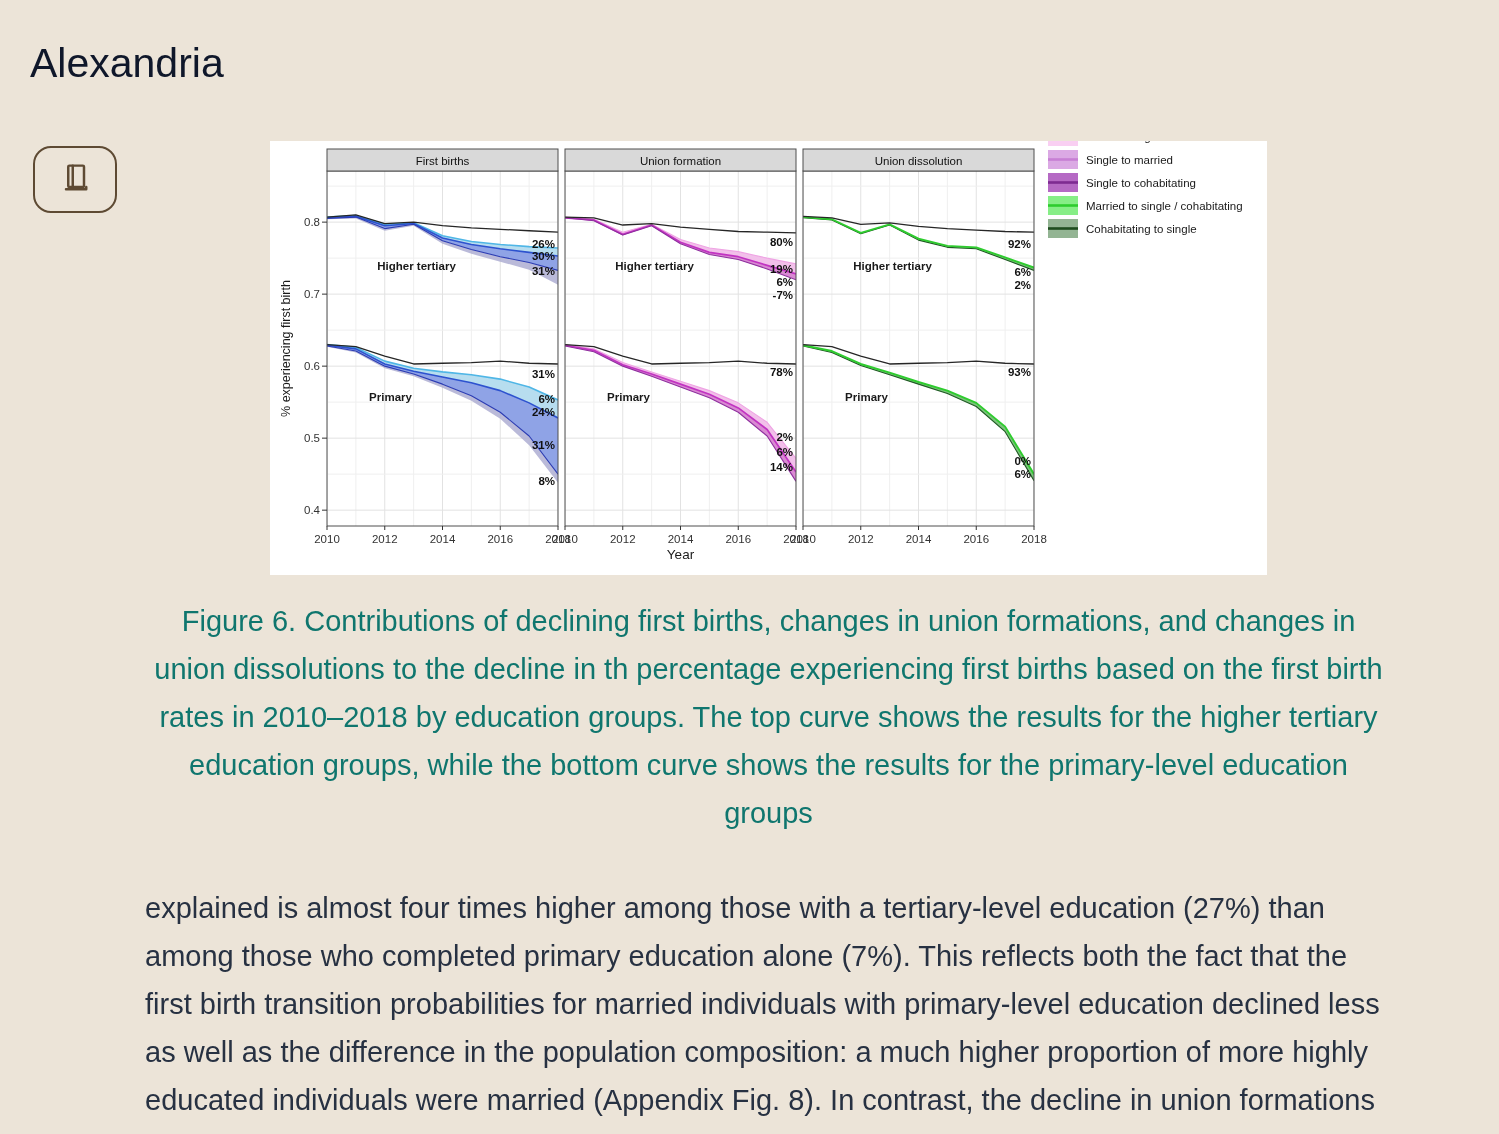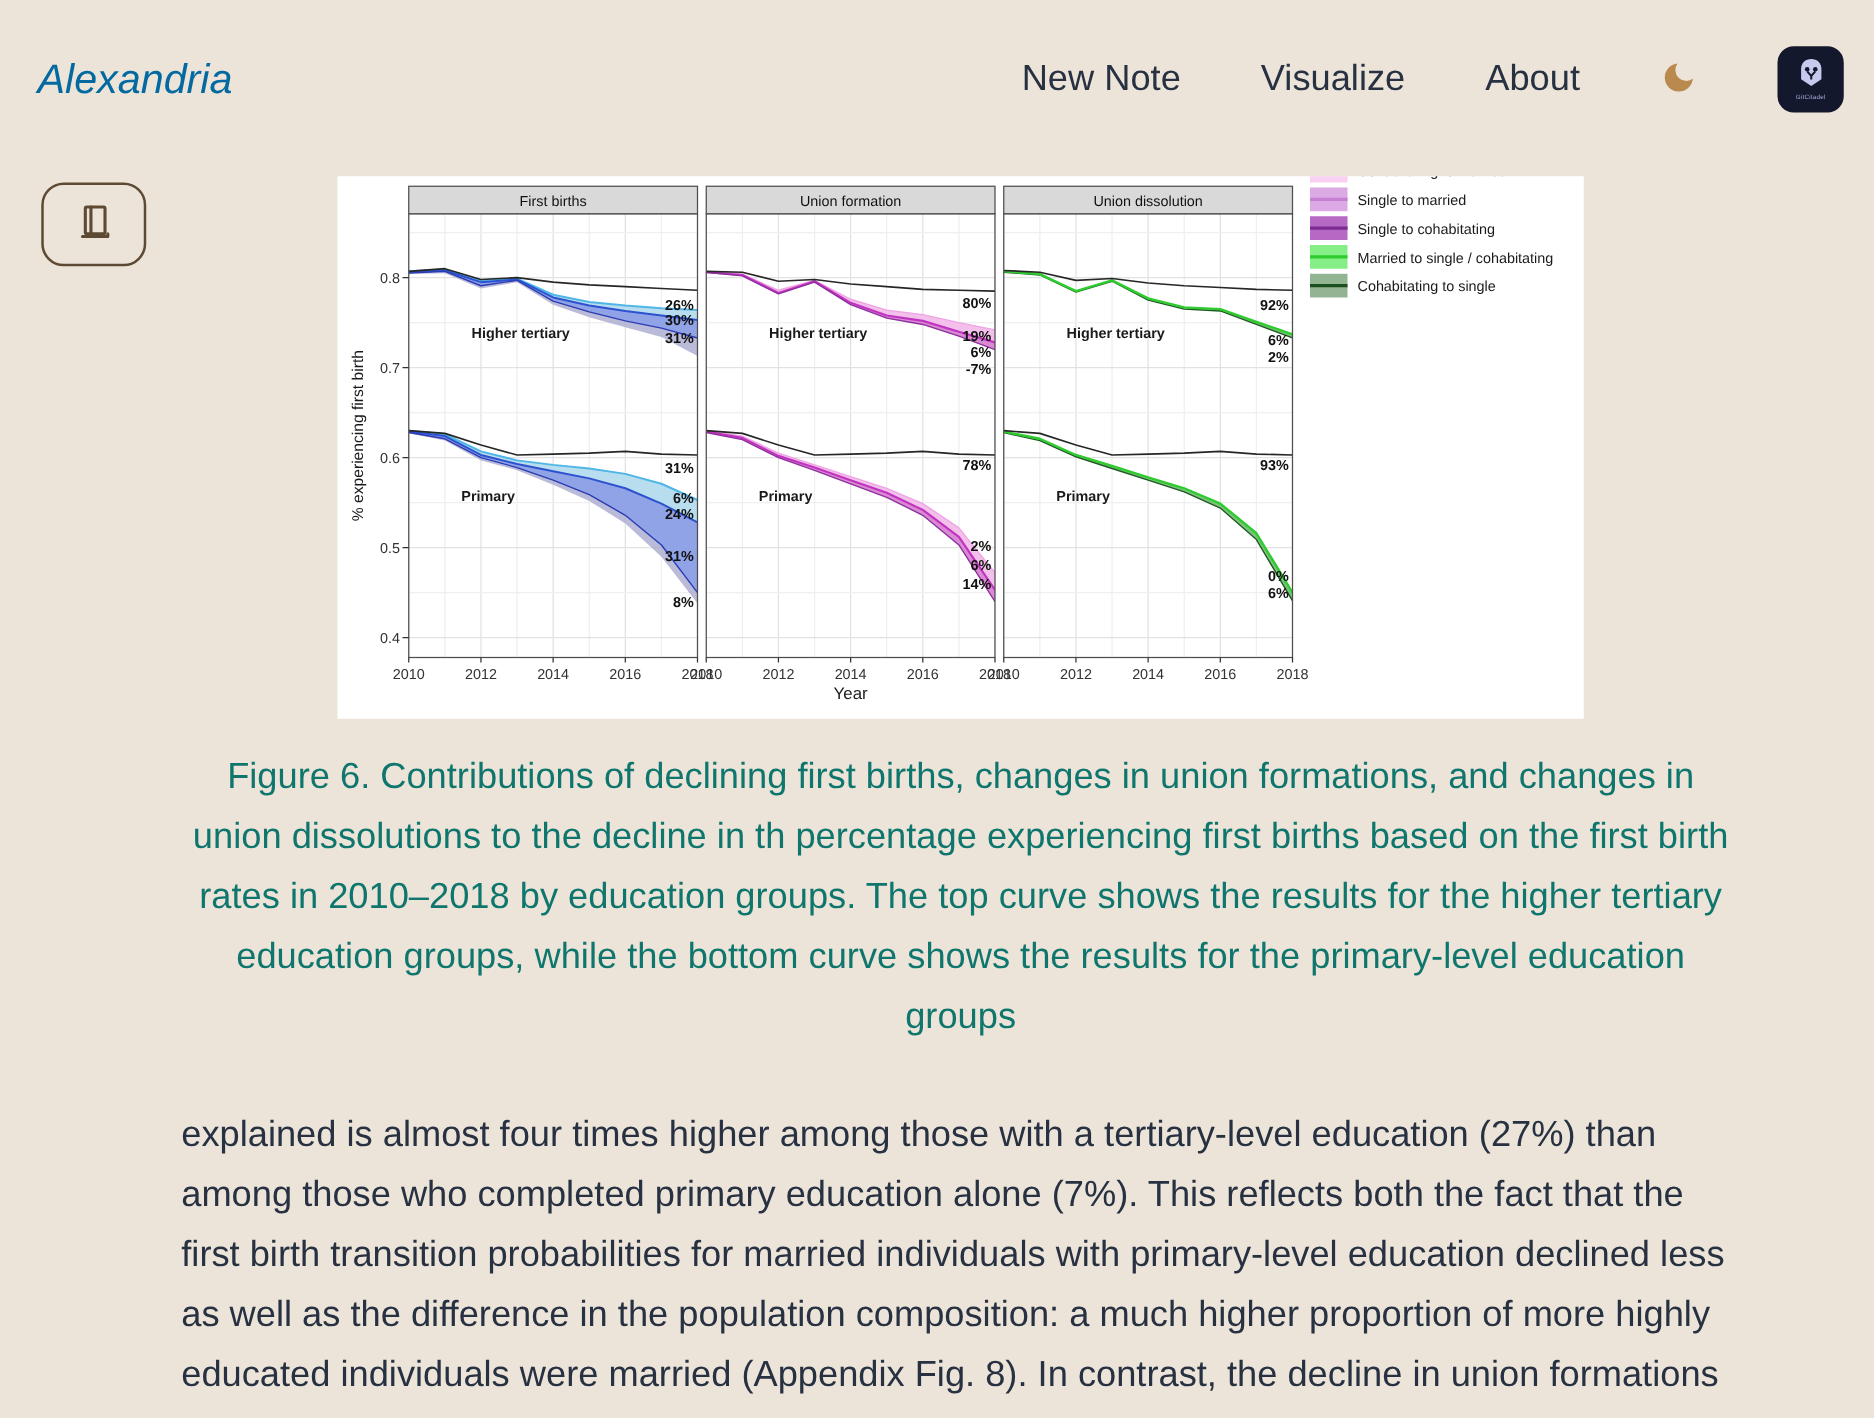--- a/index.html
+++ b/index.html
@@ -5,21 +5,21 @@
   html,body{margin:0;padding:0;}
   body{
     width:1499px;height:1134px;overflow:hidden;position:relative;
     background:#ece4d8;color:#273142;
     font-family:"Liberation Sans",sans-serif;
   }
   
   .app-header{position:absolute;left:0;top:0;width:1499px;height:100px;
     display:flex;align-items:center;justify-content:space-between;box-sizing:border-box;
     padding:26px 24px 0 30px;}
-  .brand{font-size:33px;color:#0369a1;font-style:italic;}
+  .brand{font-size:41px;color:#0f172a;}
   .nav{display:flex;align-items:center;gap:64px;}
   .nav a{font-size:29px;color:#273142;text-decoration:none;cursor:pointer;}
   .icon-btn{background:none;border:none;padding:0;cursor:pointer;display:flex;align-items:center;}
   .logo-btn{width:53px;height:53px;border-radius:13px;background:#14182d;border:none;cursor:pointer;
     display:flex;flex-direction:column;align-items:center;justify-content:center;gap:1px;}
   .logo-text{font-size:5px;color:#a9aede;letter-spacing:.2px;}
   
   .reader-btn{position:absolute;left:33px;top:146px;width:84px;height:67px;border-radius:18px;
     background:transparent;border:2.5px solid #5e4a33;cursor:pointer;
     display:flex;align-items:center;justify-content:center;}
@@ -32,43 +32,20 @@
   .figure-caption{position:absolute;left:145px;top:597px;width:1247px;margin:0;
     text-align:center;font-size:29px;line-height:48px;color:#0f766e;}
   .article-paragraph{position:absolute;left:145px;top:884px;width:1250px;margin:0;
     text-align:left;font-size:29px;line-height:48px;color:#273142;}
 </style>
 </head>
 <body>
 
 <header class="app-header">
   <div class="brand">Alexandria</div>
-  <nav class="nav">
-    <a>New Note</a>
-    <a>Visualize</a>
-    <a>About</a>
-    <button class="icon-btn">
-      <span>
-        <svg width="30" height="30" viewBox="0 0 24 24">
-            <path fill="#b9894d" d="M21 12.79A9 9 0 1 1 11.21 3a7 7 0 0 0 9.79 9.79z"></path>
-          </svg>
-      </span>
-    </button>
-    <button class="logo-btn">
-      <span>
-        <svg width="26" height="26" viewBox="0 0 24 24">
-          <path fill="#c7c9ee" d="M12 2c-4.4 0-7.5 3-7.5 7.5V17l7.5 5 7.5-5V9.5C19.5 5 16.4 2 12 2z"></path>
-          <circle cx="9" cy="9.6" r="1.7" fill="#14182d"></circle>
-          <circle cx="15" cy="9.6" r="1.7" fill="#14182d"></circle>
-          <path d="M9 11.2 L12 14.6 L15 11.2 M12 14.6 v2.6" stroke="#14182d" stroke-width="1.5" fill="none"></path>
-        </svg>
-      </span>
-      <span class="logo-text">GitCitadel</span>
-    </button>
-  </nav>
 </header>
 
 <button class="reader-btn">
   <span>
     <svg width="36" height="36" viewBox="0 0 32 32" fill="none" stroke="#5e4a33" stroke-width="2.2" stroke-linecap="round" stroke-linejoin="round">
       <rect x="10" y="5" width="14" height="19" rx="1"></rect>
       <path d="M14 5 v19"></path>
       <path d="M8 26 h18 v-2"></path>
     </svg>
   </span>

